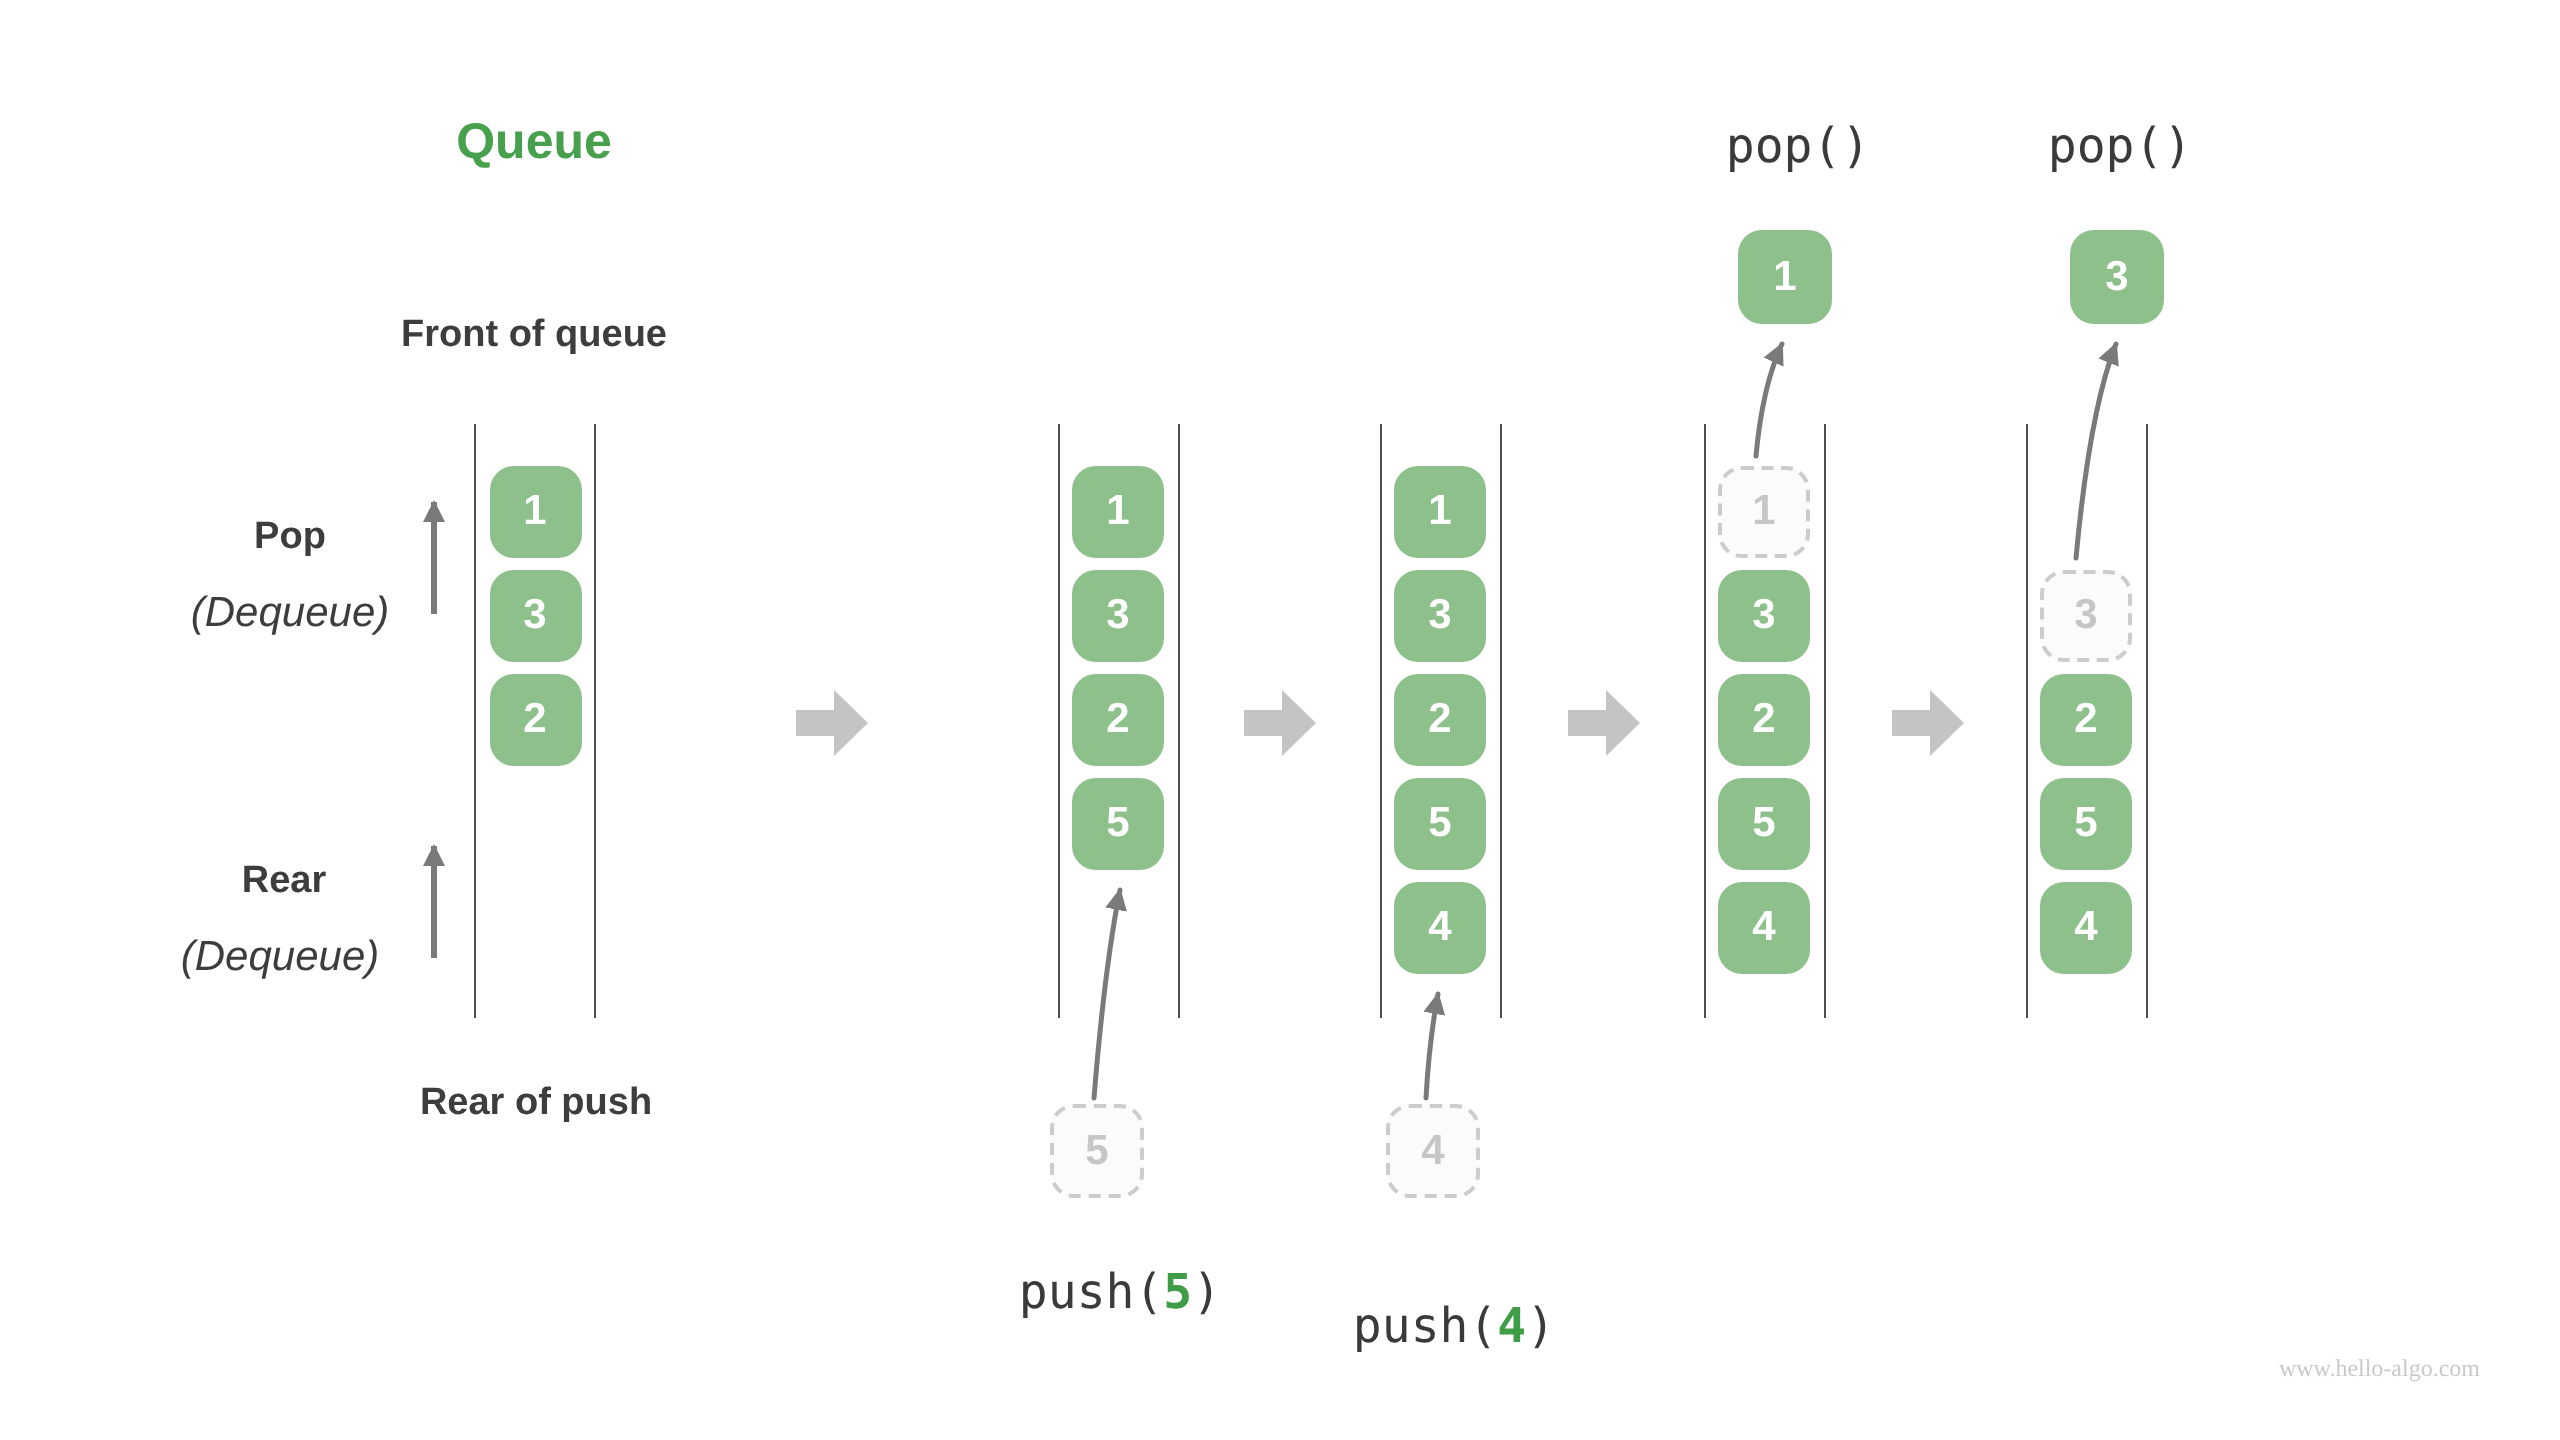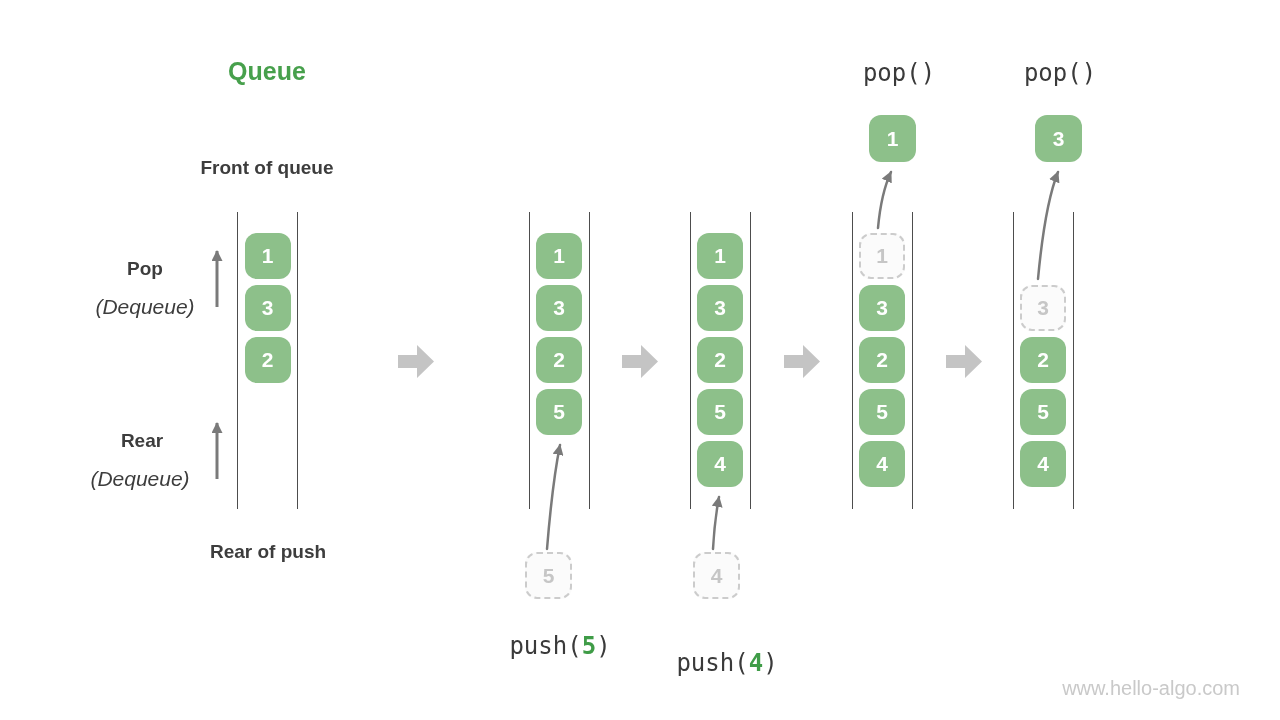--- a/index.html
+++ b/index.html
@@ -35,22 +35,22 @@
     position:absolute; width:47px; height:47px; border-radius:12px;
     display:flex; align-items:center; justify-content:center;
     font-size:21px; font-weight:bold;
   }
   .free-box.filled { background:#8dc08a; color:#ffffff; }
   .free-box.ghost  { background:#fbfbfb; border:2px dashed #cccccc; color:#c6c6c6; }
 
   .block-arrow { position:absolute; width:36px; height:33px; }
   .watermark {
     position:absolute; right:40px; top:677px;
-    font-family:Liberation Sans, sans-serif;
-    font-size:20px; color:#c9c9c9;
+    font-family:Liberation Serif, serif;
+    font-size:12px; color:#c9c9c9;
   }
   svg.overlay { position:absolute; left:0; top:0; pointer-events:none; }
 </style>
 </head>
 <body>
 
 <div class="canvas">
 
   <div class="abs cx title" style="left:267px; top:57px">Queue</div>
 

